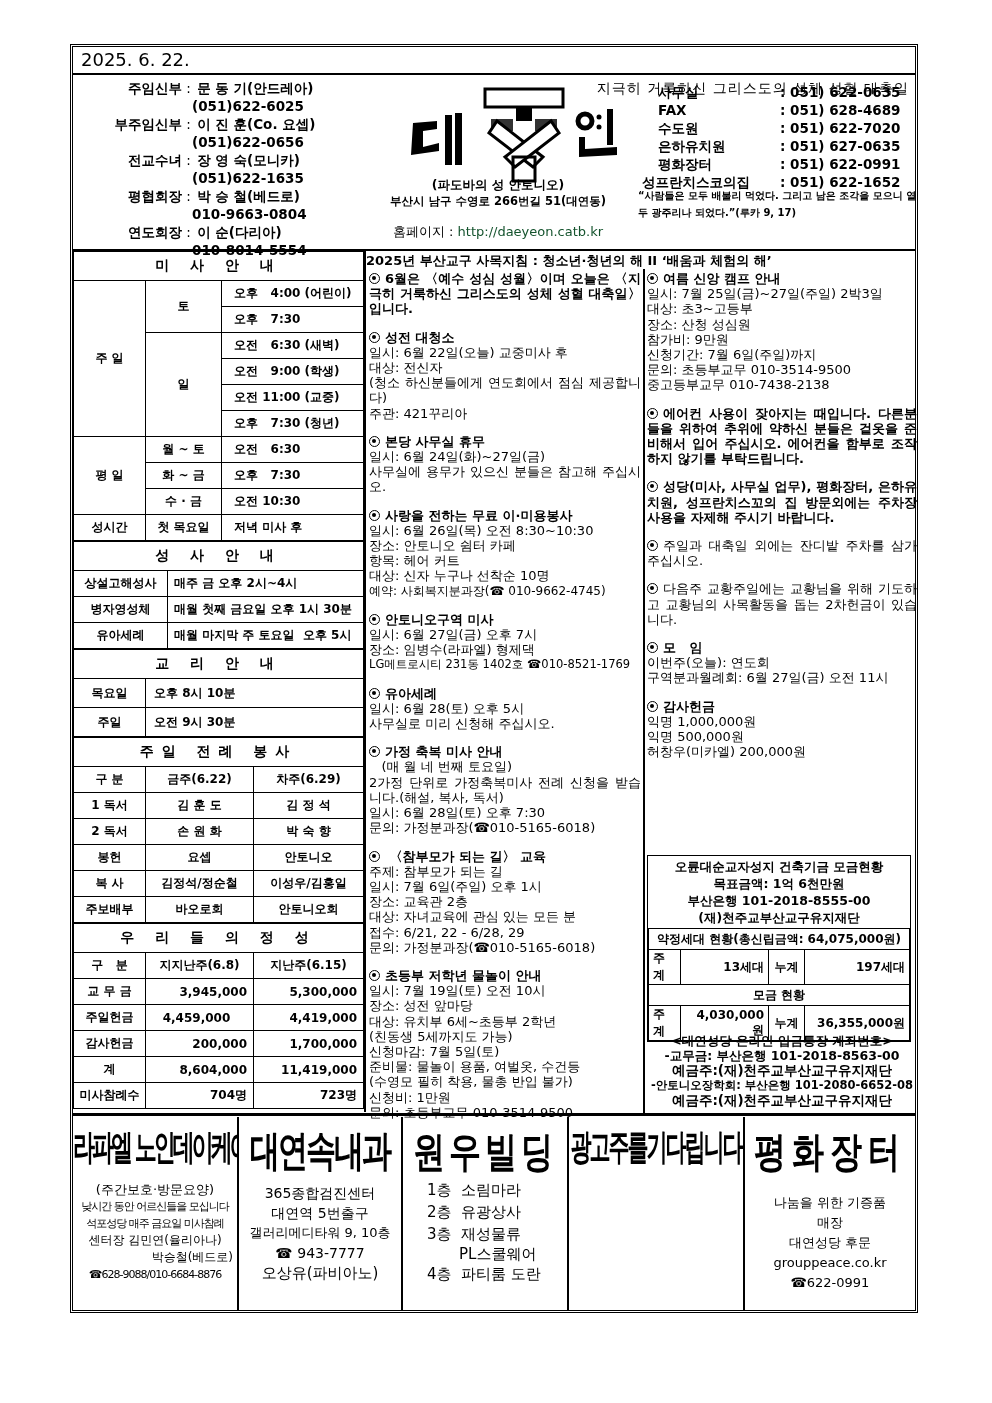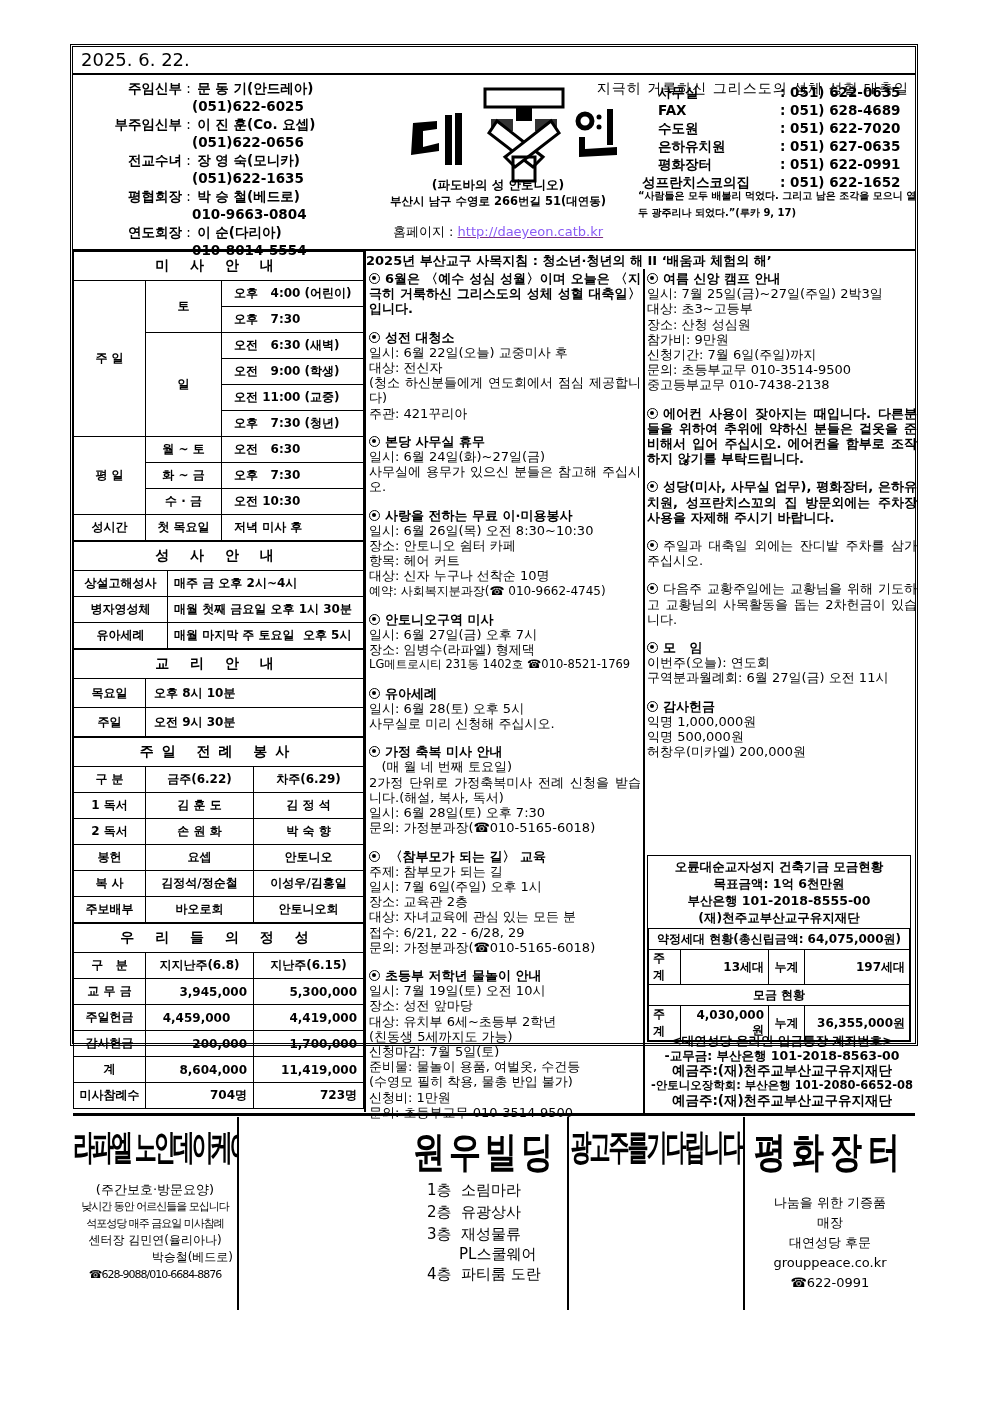--- a/index.html
+++ b/index.html
@@ -1,32 +1,32 @@
 <!DOCTYPE html>
 <html><head>
 <meta charset="utf-8">
 <style>
   html, body { margin:0; padding:0; background:#fff; }
   body { width:992px; height:1403px; position:relative; font-family:"DejaVu Sans", sans-serif; color:#000; }
-  .page { position:absolute; left:70px; top:44px; width:848px; height:1002px; border:3px double #000; box-sizing:border-box; }
+  .page { position:absolute; left:70px; top:44px; width:848px; height:1269px; border:3px double #000; box-sizing:border-box; }
   .abs { position:absolute; box-sizing:border-box; }
   .hline { position:absolute; background:#000; height:2px; }
   .vline { position:absolute; background:#000; width:2px; }
   
   .date { left:8px; top:2px; font-size:18px; }
   .feast { right:6px; top:2px; font-size:14px; letter-spacing:1px;margin-top:31px; }
   .staff { left:6px; top:32px; width:290px; font-size:13.5px; line-height:18px; }
   .staff .row { display:flex; }
   .staff .role { width:103px; text-align:right; font-weight:bold; }
   .staff .name { padding-left:2px; font-weight:bold; }
   .staff .phone { padding-left:113px; font-weight:bold; }
   .logo { left:320px; top:38px; width:230px; height:100px; }
   .parish { left:290px; top:130px; width:270px; text-align:center; font-size:12.5px; font-weight:bold; line-height:16px; }
   .homepage { left:290px; top:176px; width:270px; text-align:center; font-size:13px; }
-  .homepage a { color:#8b5cf6; text-decoration:underline; text-decoration-color:#7a2a7a; }
+  .homepage a { color:#14532d; text-decoration-color:#7a2a7a; }
   .contacts { left:565px; top:36px; width:280px; font-size:13.5px; font-weight:bold; line-height:18px; }
   .contacts .c { display:flex; }
   .contacts .lbl { width:140px; text-align:justify; text-align-last:justify; padding-left:20px; box-sizing:border-box; }
   .contacts .val { padding-left:2px; }
   .quote { left:565px; top:140px; width:280px; font-size:10px; font-weight:bold; line-height:17px; }
   
   table.t { border-collapse:collapse; width:100%; font-size:12px; font-weight:bold; }
   table.t td { border:1.5px solid #000; text-align:center; padding:0; height:25px; }
   .sec-title { font-size:14px; letter-spacing:8px; height:28px !important; }
   .leftcol { left:0; top:204px; width:291px; }
@@ -483,20 +483,30 @@
     <div class="body" style="font-size:12px;line-height:17px;margin-top:8px;">
       <div style="font-size:13px">(주간보호·방문요양)</div>
       <div style="font-size:11px;letter-spacing:-1px">낮시간 동안 어르신들을 모십니다</div>
       <div style="font-size:11px;letter-spacing:-1px">석포성당 매주 금요일 미사참례</div>
       <div>센터장 김민연(율리아나)</div>
       <div style="text-align:right;padding-right:4px">박승철(베드로)</div>
       <div style="font-size:11px;letter-spacing:-1px">☎628-9088/010-6684-8876</div>
     </div>
   </div>
 
+  <div class="ad" style="left:166px;width:164px;border-right:2px solid #000;">
+    <div class="big" style="font-size:30px;letter-spacing:-2px;transform:scaleY(1.4);margin-top:14px;height:42px;">대연속내과</div>
+    <div class="body" style="margin-top:10px;">
+      <div>365종합검진센터</div>
+      <div>대연역 5번출구</div>
+      <div style="font-size:13px">갤러리메디타워 9, 10층</div>
+      <div>☎ 943-7777</div>
+      <div style="font-size:15px">오상유(파비아노)</div>
+    </div>
+  </div>
 
   <div class="ad" style="left:330px;width:166px;border-right:2px solid #000;">
     <div class="big" style="font-size:32px;letter-spacing:4px;transform:scaleY(1.3);margin-top:14px;height:42px;">원우빌딩</div>
     <div class="body" style="text-align:left;padding-left:24px;margin-top:6px;font-size:15px;line-height:22px;">
       <div style="white-space:pre">1층  소림마라</div>
       <div style="white-space:pre">2층  유광상사</div>
       <div style="white-space:pre">3층  재성물류</div>
       <div style="padding-left:32px;line-height:18px">PL스쿨웨어</div>
       <div style="white-space:pre">4층  파티룸 도란</div>
     </div>

